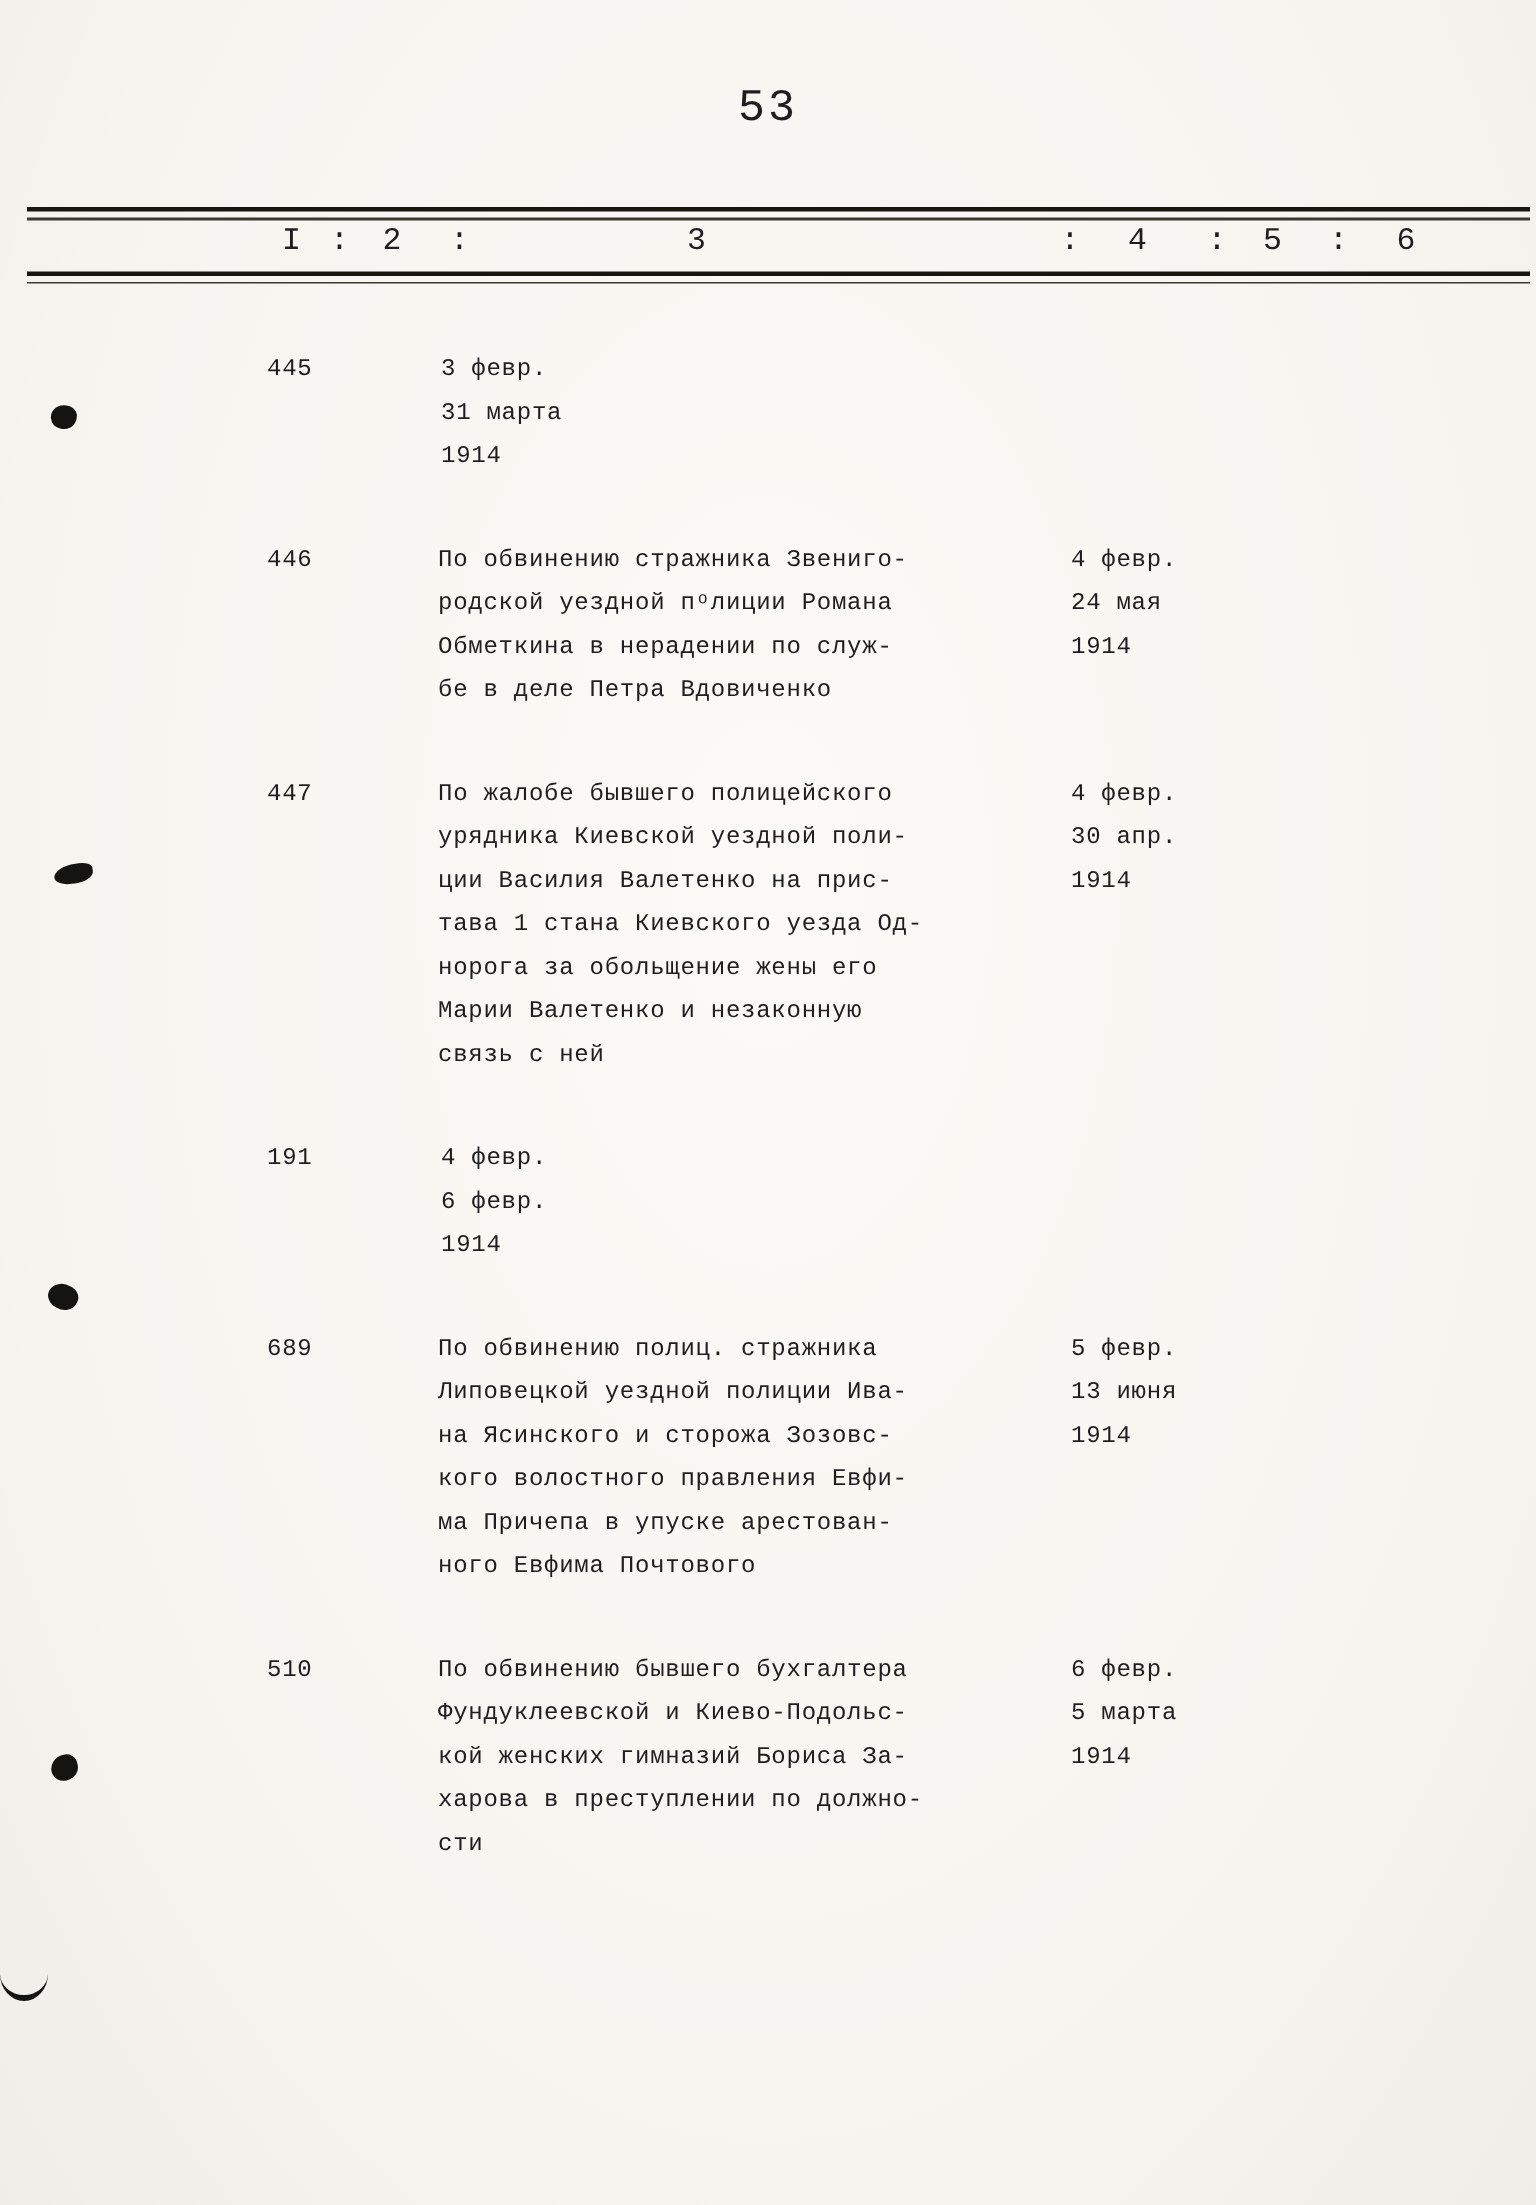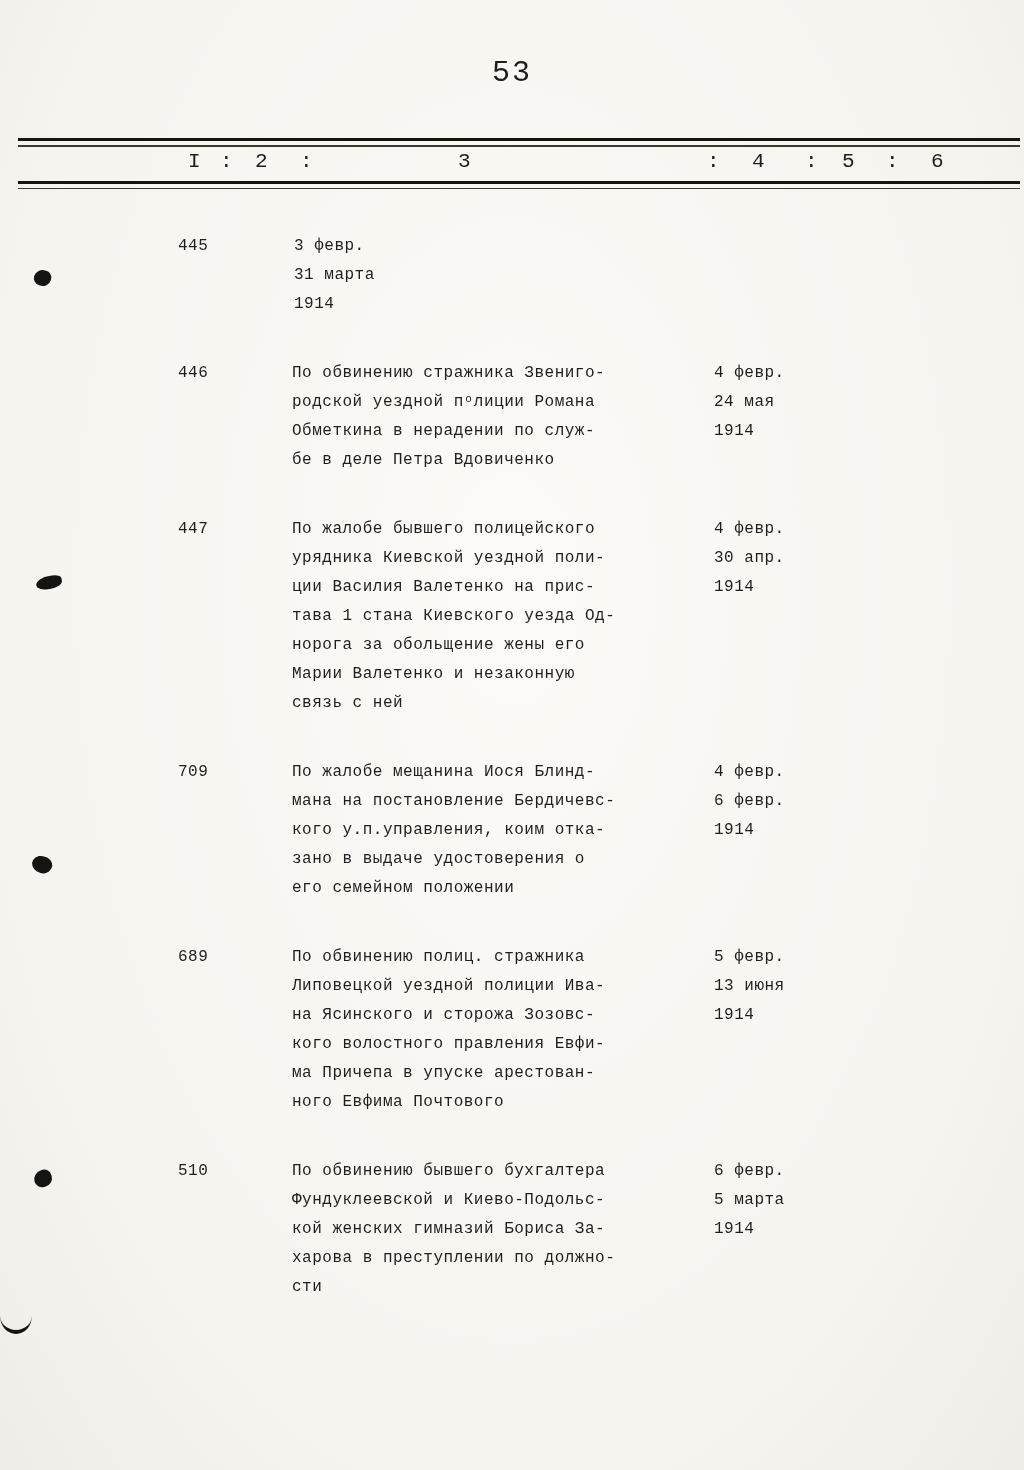--- a/index.html
+++ b/index.html
@@ -174,26 +174,21 @@
 тава 1 стана Киевского уезда Од-
 норога за обольщение жены его
 Марии Валетенко и незаконную
 связь с ней</div>
     <div class="dates">4 февр.
 30 апр.
 1914</div>
   </div>
 
   <div class="entry">
-    <div class="num">709</div>
-    <div class="desc">По жалобе мещанина Иося Блинд-
-мана на постановление Бердичевс-
-кого у.п.управления, коим отка-
-зано в выдаче удостоверения о
-его семейном положении</div>
+    <div class="num">191</div>
     <div class="dates">4 февр.
 6 февр.
 1914</div>
   </div>
 
   <div class="entry">
     <div class="num">689</div>
     <div class="desc">По обвинению полиц. стражника
 Липовецкой уездной полиции Ива-
 на Ясинского и сторожа Зозовс-

